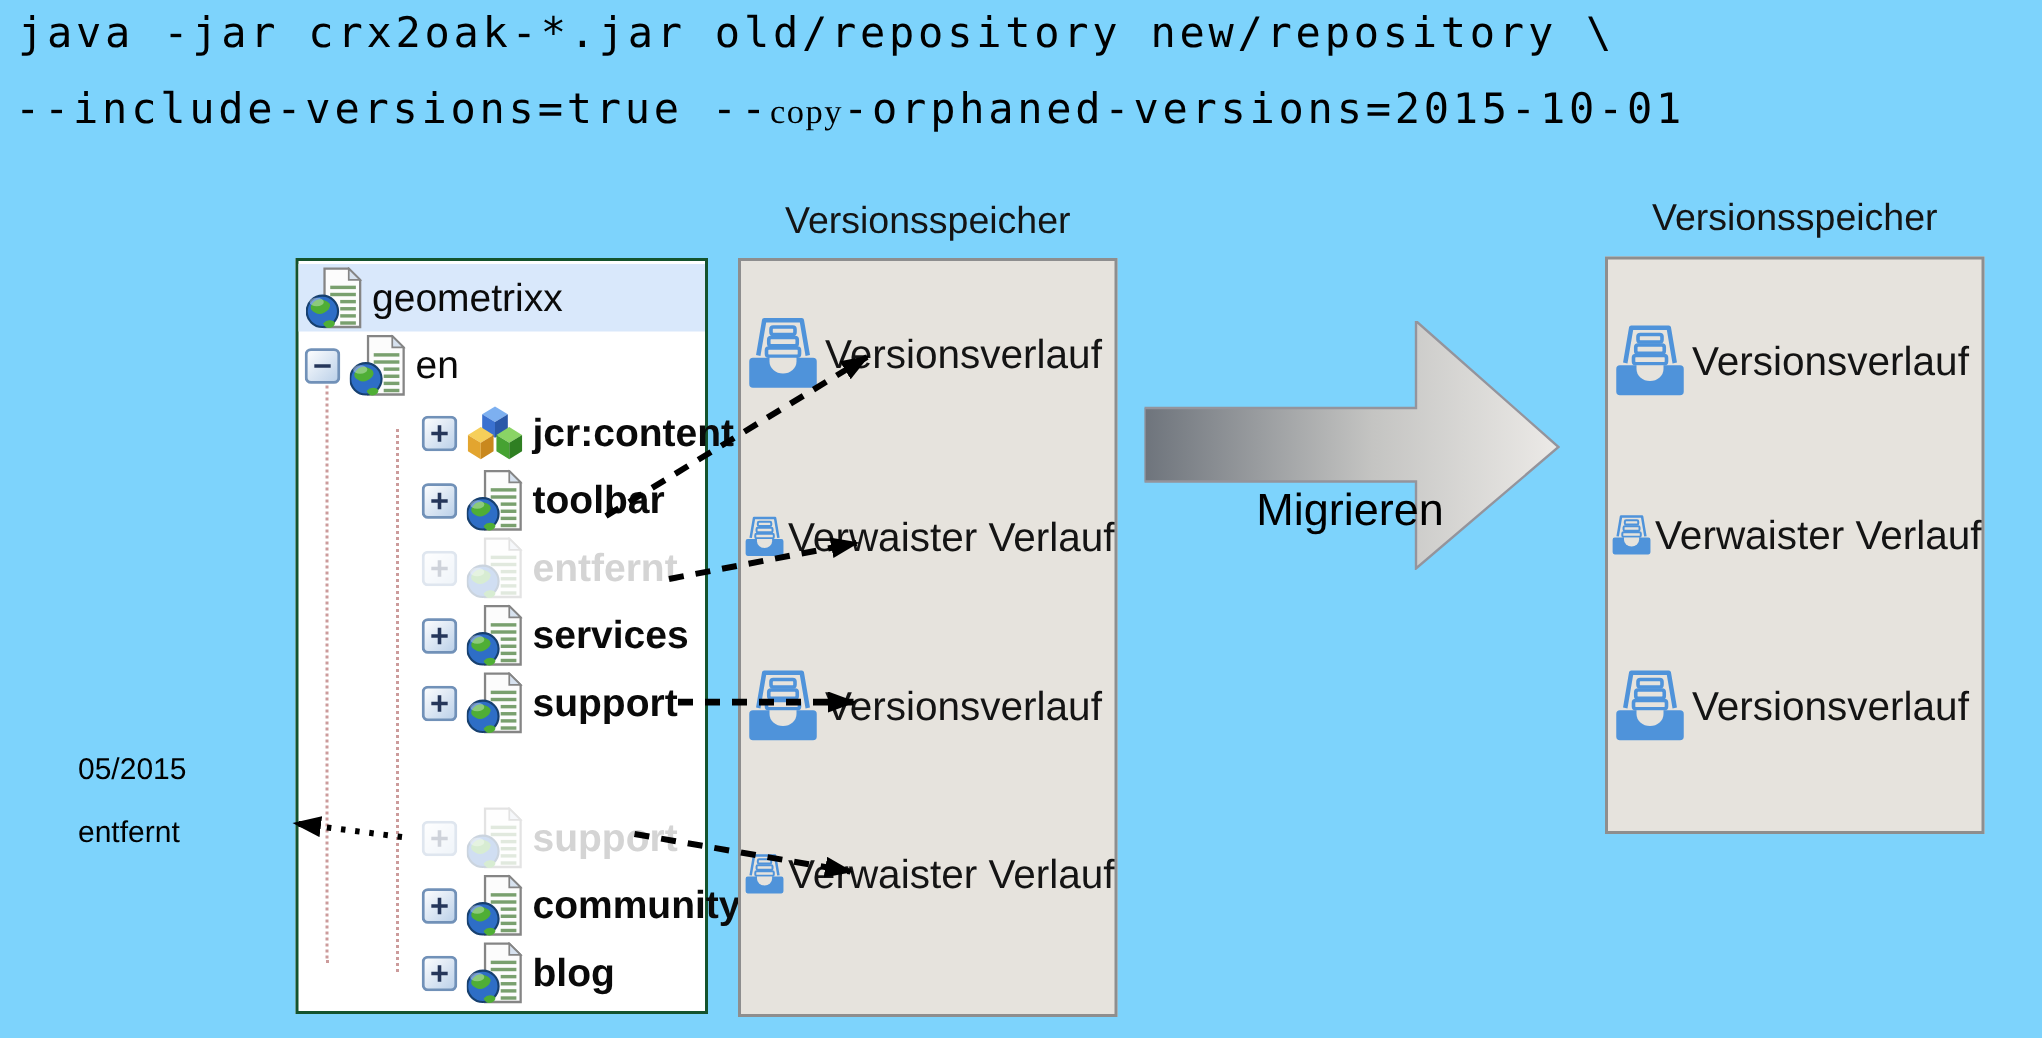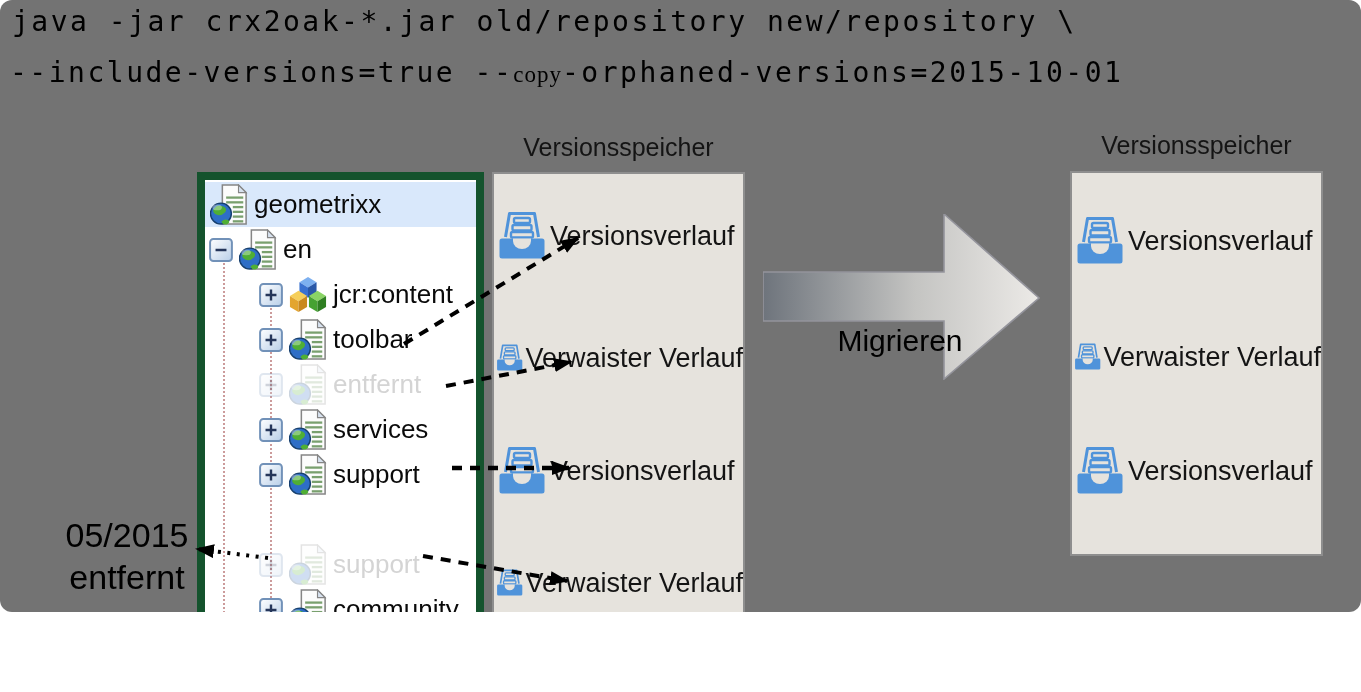--- a/index.html
+++ b/index.html
@@ -1,53 +1,53 @@
 <!DOCTYPE html>
 <html><head>
 <meta charset="utf-8">
 <style>
   html,body{margin:0;padding:0;background:#ffffff;}
   .canvas{
-    position:relative;width:1361px;height:612px;overflow:hidden;background:#737373;
-    font-family:"Liberation Sans",sans-serif;color:#111;border-radius:12px;
+    position:relative;width:1361px;height:692px;overflow:hidden;background:#7dd3fc;
+    font-family:"Liberation Sans",sans-serif;color:#111;
   }
   
   .cmd-line{
     position:absolute;white-space:pre;
     font-family:"DejaVu Sans Mono",monospace;
     font-size:28px;letter-spacing:2.5px;color:#000;
   }
   .cmd-line1{left:12px;top:5px;}
   .cmd-line2{left:10px;top:56px;}
   .cmd-serif{font-family:"Liberation Serif",serif;font-size:23px;letter-spacing:1px;}
   
   .tree-panel{
     position:absolute;left:197px;top:172px;width:271px;height:500px;
-    background:#ffffff;border:8px solid #14532d;
+    background:#ffffff;border:2px solid #14532d;
   }
   .guide{position:absolute;width:0;border-left:2px dotted #cc9b9b;}
   .guide-1{left:18px;top:68px;height:400px;}
   .guide-2{left:65px;top:112px;height:362px;}
   .trow{
     position:absolute;left:0;right:0;height:45px;
     display:flex;align-items:center;column-gap:6px;
   }
   .trow.lv0{padding-left:5px;}
   .trow.lv1{padding-left:4px;}
-  .trow.lv2{padding-left:54px;}
+  .trow.lv2{padding-left:82px;font-weight:bold;}
   .trow.sel{background:#d9e8fb;}
   .exp{width:24px;height:24px;flex:0 0 auto;}
   .nicon{width:38px;height:42px;flex:0 0 auto;}
   .tlabel{font-size:26px;color:#0a0a0a;white-space:nowrap;}
   .trow.removed .exp,.trow.removed .nicon{opacity:0.22;}
   .trow.removed .tlabel{color:#d4d4d4;}
   
   .note{
     position:absolute;left:52px;top:492px;width:150px;
-    text-align:center;font-size:34px;line-height:42px;color:#000;margin-top:22px;
+    font-size:20px;line-height:42px;color:#000;
   }
   
   .store-title{
     position:absolute;text-align:center;font-size:25px;color:#141414;white-space:nowrap;
   }
   .store-title.old{left:492px;top:133px;width:253px;}
   .store-title.new{left:1070px;top:131px;width:253px;}
   .store-box{
     position:absolute;background:#e6e3dd;border:2px solid #8e8e8e;
   }
@@ -209,20 +209,29 @@
     </div>
     <div class="trow lv2" style="top:407px">
       <svg class="exp">
           <use href="#sym-plus" xlink:href="#sym-plus"></use>
         </svg>
       <svg class="nicon">
           <use href="#sym-page" xlink:href="#sym-page"></use>
         </svg>
       <span class="tlabel">community</span>
     </div>
+    <div class="trow lv2" style="top:452px">
+      <svg class="exp">
+          <use href="#sym-plus" xlink:href="#sym-plus"></use>
+        </svg>
+      <svg class="nicon">
+          <use href="#sym-page" xlink:href="#sym-page"></use>
+        </svg>
+      <span class="tlabel">blog</span>
+    </div>
   </div>
 
   <div class="note">
     <div>05/2015</div>
     <div>entfernt</div>
   </div>
 
   <div class="store-title old">Versionsspeicher</div>
   <div class="store-box old">
     <div class="store-item" style="top:36px">

